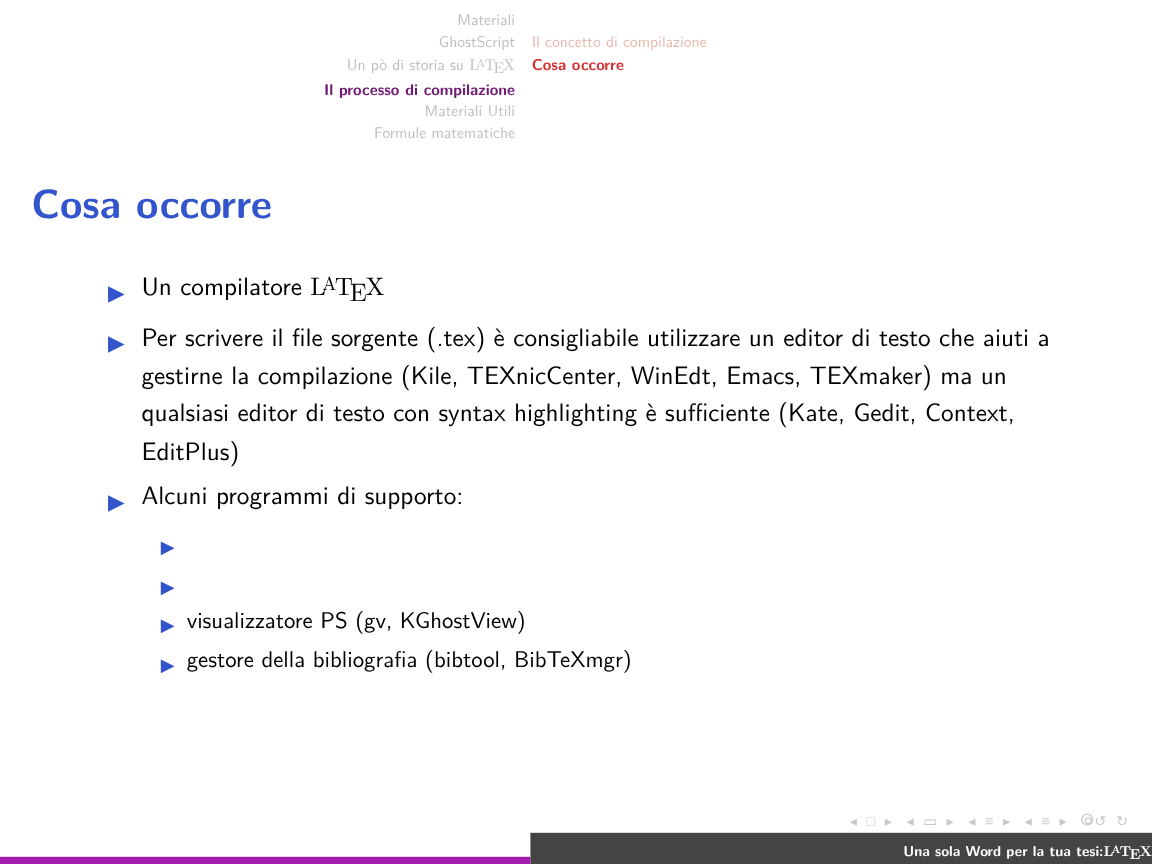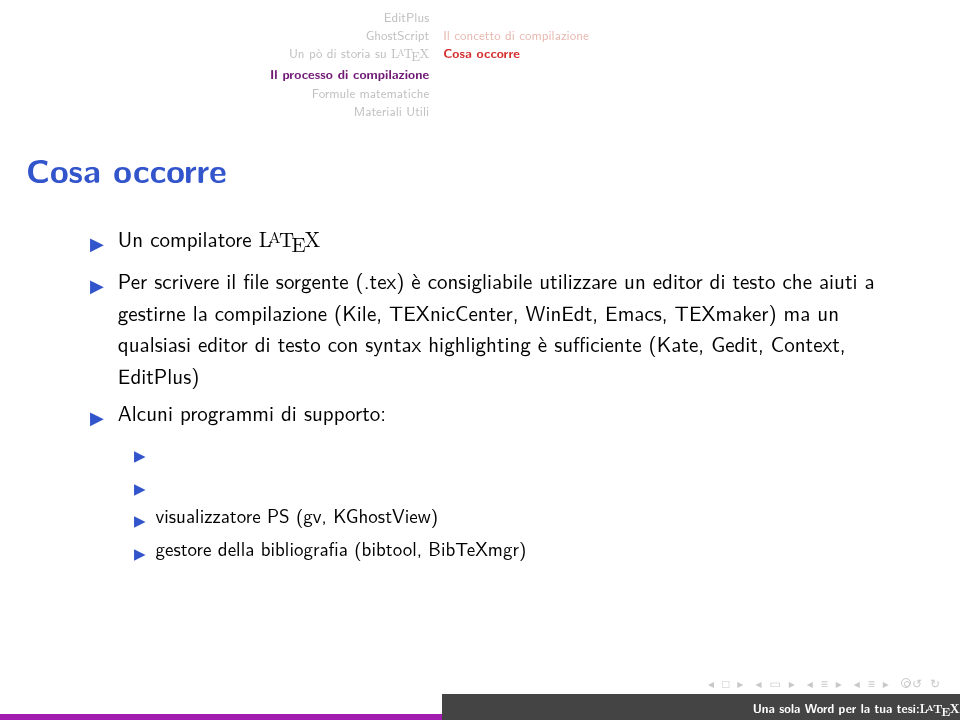--- a/index.html
+++ b/index.html
@@ -105,26 +105,26 @@
   }
   .navsym span { display: inline-flex; align-items: center; gap: 1px; }
   .circ { display: inline-block; width: 10px; height: 10px; border: 1px solid #c8c8c8; border-radius: 50%; position: relative; }
   .circ::after { content: ""; position: absolute; left: 2px; top: 2px; width: 4px; height: 4px; border: 1px solid #c8c8c8; border-radius: 50%; }
 </style>
 </head>
 <body>
 
 <div class="header">
   <div class="header-left">
-    <div>EditPlus</div>
+    <div>Materiali</div>
     <div>GhostScript</div>
     <div>Un pò di storia su <span class="latex-mini">L<span class="a">A</span>T<span class="e">E</span>X</span></div>
     <div class="active">Il processo di compilazione</div>
+    <div>Materiali Utili</div>
     <div>Formule matematiche</div>
-    <div>Materiali Utili</div>
   </div>
   <div class="header-right">
     <div>Il concetto di compilazione</div>
     <div class="active">Cosa occorre</div>
   </div>
 </div>
 
 <h1 class="title">Cosa occorre</h1>
 
 <div class="content">

